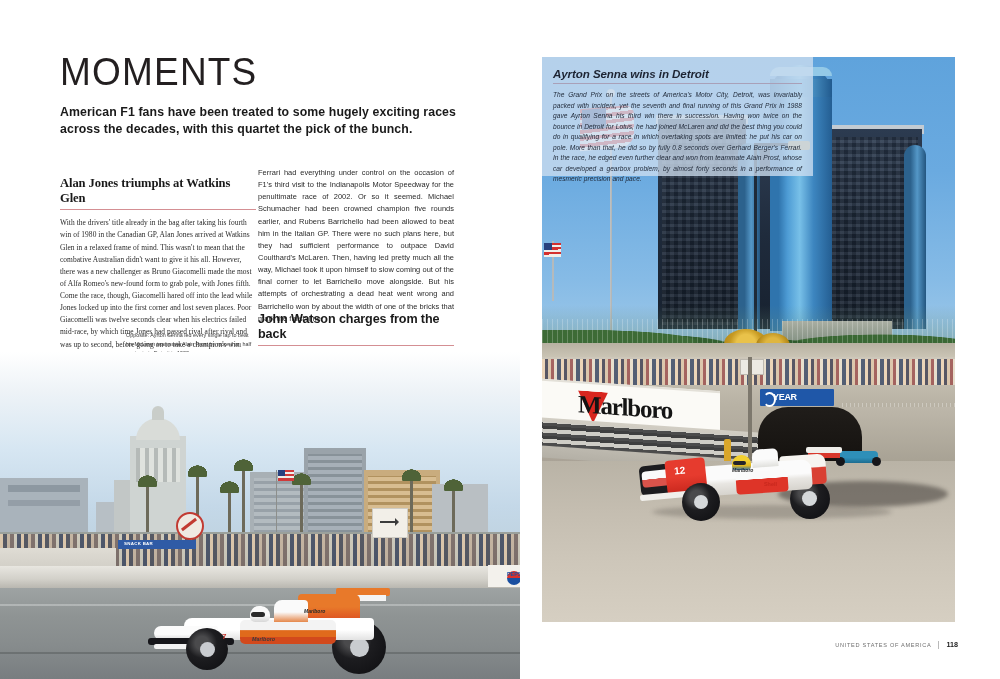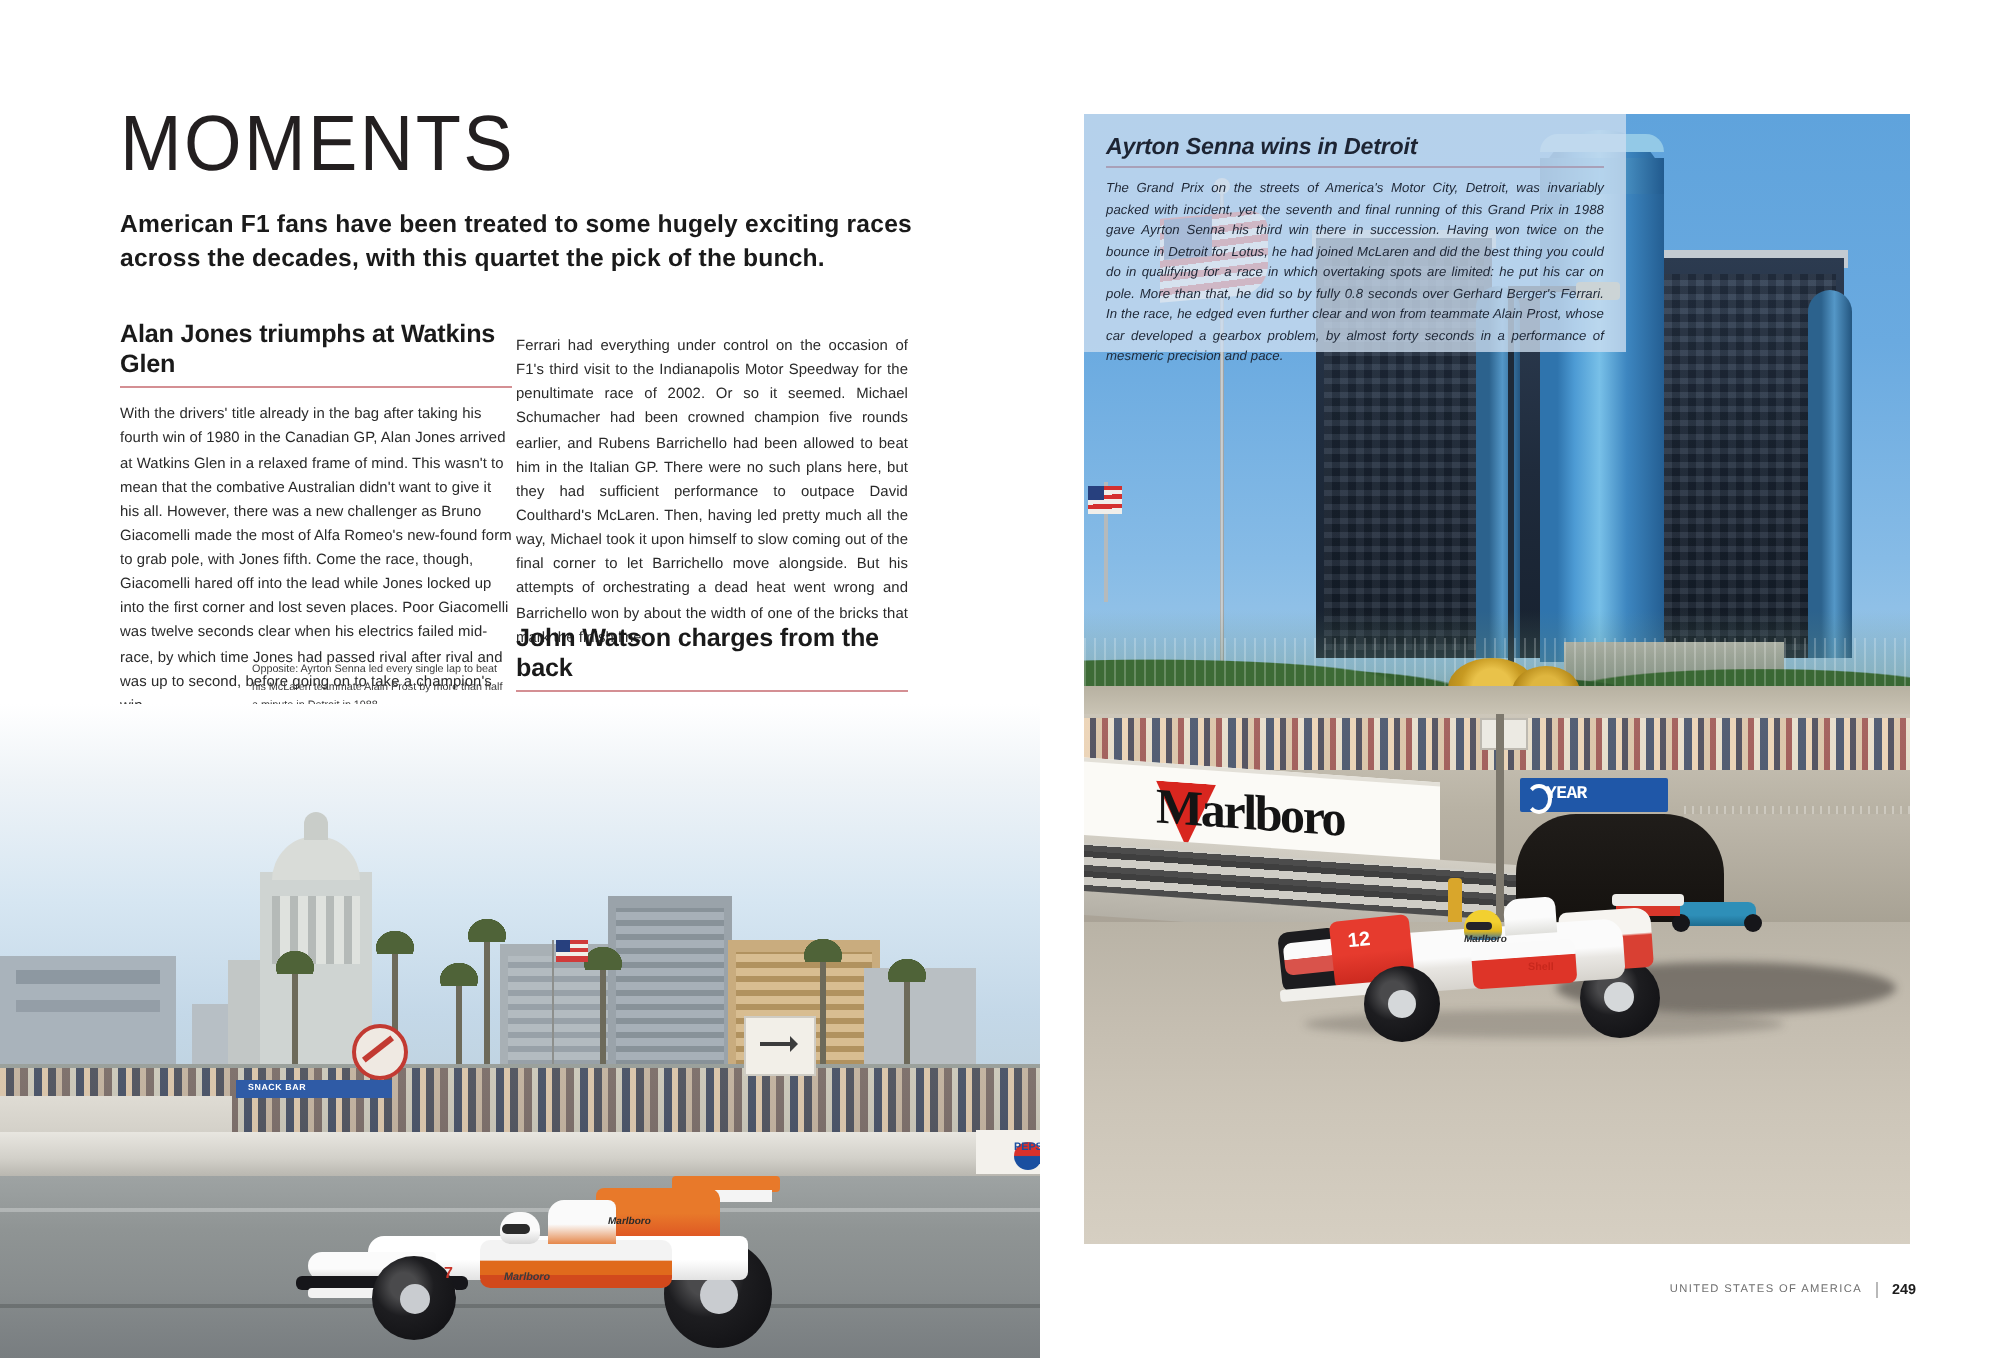--- a/index.html
+++ b/index.html
@@ -22,21 +22,21 @@
     transform:scaleY(1.06);transform-origin:left top;
   }
 
   .standfirst{
     position:absolute;left:60px;top:104px;width:400px;
     font-size:12.3px;line-height:1.42;font-weight:700;color:#1a1a1a;
     letter-spacing:.1px;
   }
 
   .col{position:absolute;width:196px;}
-  .col-a{left:60px;top:160px;}
+  .col-a{left:60px;top:176px;font-family:Liberation Serif, serif;}
   .col-b{left:258px;top:160px;}
   .col-c{left:258px;top:312px;}
 
   h2.sub{
     margin:0;font-size:12.6px;font-weight:700;color:#1a1a1a;
     letter-spacing:-.1px;line-height:1.2;padding-bottom:3px;
     border-bottom:1.3px solid #d48f93;
   }
   .body-txt{
     margin-top:7px;font-size:7.45px;line-height:1.63;
@@ -185,21 +185,21 @@
   .rp-race{position:absolute;left:0;top:300px;width:413px;height:265px;overflow:hidden;background:linear-gradient(180deg,#cdc7ba 0%,#b8b2a4 18%,#a9a296 40%,#b6afa2 70%,#c8c2b6 100%);}
   .rr-crowd{position:absolute;left:0;top:2px;width:413px;height:26px;
     background:repeating-linear-gradient(90deg,
       rgba(240,215,185,.9) 0 3px, rgba(60,60,80,.8) 3px 6px,
       rgba(225,200,170,.8) 6px 9px, rgba(150,60,60,.7) 9px 12px,
       rgba(245,235,215,.7) 12px 15px, rgba(55,70,100,.8) 15px 19px);}
   .rr-marlb{position:absolute;left:0;top:28px;width:178px;height:42px;background:#fbfaf6;transform:skewY(4deg);border-top:2px solid #e3e0d8;}
   .rr-marlb-chev{position:absolute;left:2px;top:4px;width:30px;height:32px;background:#d8261f;clip-path:polygon(0 0,100% 0,50% 100%);}
   .rr-marlb span{position:absolute;left:36px;top:7px;font-size:25px;font-weight:700;color:#141414;letter-spacing:-1.2px;font-family:"Liberation Serif","DejaVu Serif",serif;}
   .rr-gy{position:absolute;left:218px;top:32px;width:74px;height:17px;background:#1f57a8;border-radius:1px;}
-  .rr-gy span{position:absolute;left:13px;top:2.6px;font-size:9px;font-weight:700;color:#ffffff;letter-spacing:-.3px;font-family:Liberation Mono, monospace;}
+  .rr-gy span{position:absolute;left:13px;top:2.6px;font-size:9px;font-weight:700;color:#ffffff;letter-spacing:-.3px;font-family:Liberation Sans, sans-serif;}
   .rr-gy:before{content:"";position:absolute;left:3px;top:3px;width:9px;height:11px;border-radius:50%;border:2px solid #fff;border-left-color:transparent;}
   .rr-tunnel{position:absolute;left:216px;top:50px;width:104px;height:54px;background:linear-gradient(180deg,#201d1a 0%,#15120f 100%);border-radius:30px 30px 0 0;}
   .rr-wallL{position:absolute;left:0;top:68px;width:216px;height:40px;background:linear-gradient(180deg,#d2cec4 0%,#b4b0a6 100%);transform:skewY(4deg);}
   .rr-guard{position:absolute;left:0;top:72px;width:216px;height:24px;background:repeating-linear-gradient(0deg,#4c4c4c 0 3px,#cfcdc6 3px 7px,#3f3f3f 7px 10px);transform:skewY(4deg);}
   .rr-wallR{position:absolute;left:300px;top:50px;width:113px;height:70px;background:linear-gradient(180deg,#bdb7aa 0%,#a29c8e 100%);}
   .rr-fenceR{position:absolute;left:300px;top:46px;width:113px;height:16px;background:repeating-linear-gradient(90deg,rgba(255,255,255,.3) 0 1px,transparent 1px 4px);}
   .rr-post{position:absolute;left:206px;top:0px;width:4px;height:112px;background:#7d786d;}
   .rr-post2{position:absolute;left:182px;top:82px;width:7px;height:26px;background:#d9a62b;border-radius:2px;}
   .rr-sign{position:absolute;left:198px;top:2px;width:22px;height:14px;background:#eceae3;border:1px solid #bdb9b0;}
   .rr-road{position:absolute;left:0;top:104px;width:413px;height:161px;background:linear-gradient(180deg,#b9b3a6 0%,#c4bdb0 30%,#cdc6b9 60%,#d6cfc2 100%);}
@@ -462,17 +462,17 @@
     <div class="overlay">
       <div class="overlay-inner">
         <h2>Ayrton Senna wins in Detroit</h2>
         <div class="body-txt">The Grand Prix on the streets of America's Motor City, Detroit, was invariably packed with incident, yet the seventh and final running of this Grand Prix in 1988 gave Ayrton Senna his third win there in succession. Having won twice on the bounce in Detroit for Lotus, he had joined McLaren and did the best thing you could do in qualifying for a race in which overtaking spots are limited: he put his car on pole. More than that, he did so by fully 0.8 seconds over Gerhard Berger's Ferrari. In the race, he edged even further clear and won from teammate Alain Prost, whose car developed a gearbox problem, by almost forty seconds in a performance of mesmeric precision and pace.</div>
       </div>
     </div>
 
     <div class="footer">
       <span>UNITED STATES OF AMERICA</span>
       <span class="sep"></span>
-      <span class="pg">249</span>
+      <span class="pg">118</span>
     </div>
   </div>
 
 </div>
 
 </body></html>

